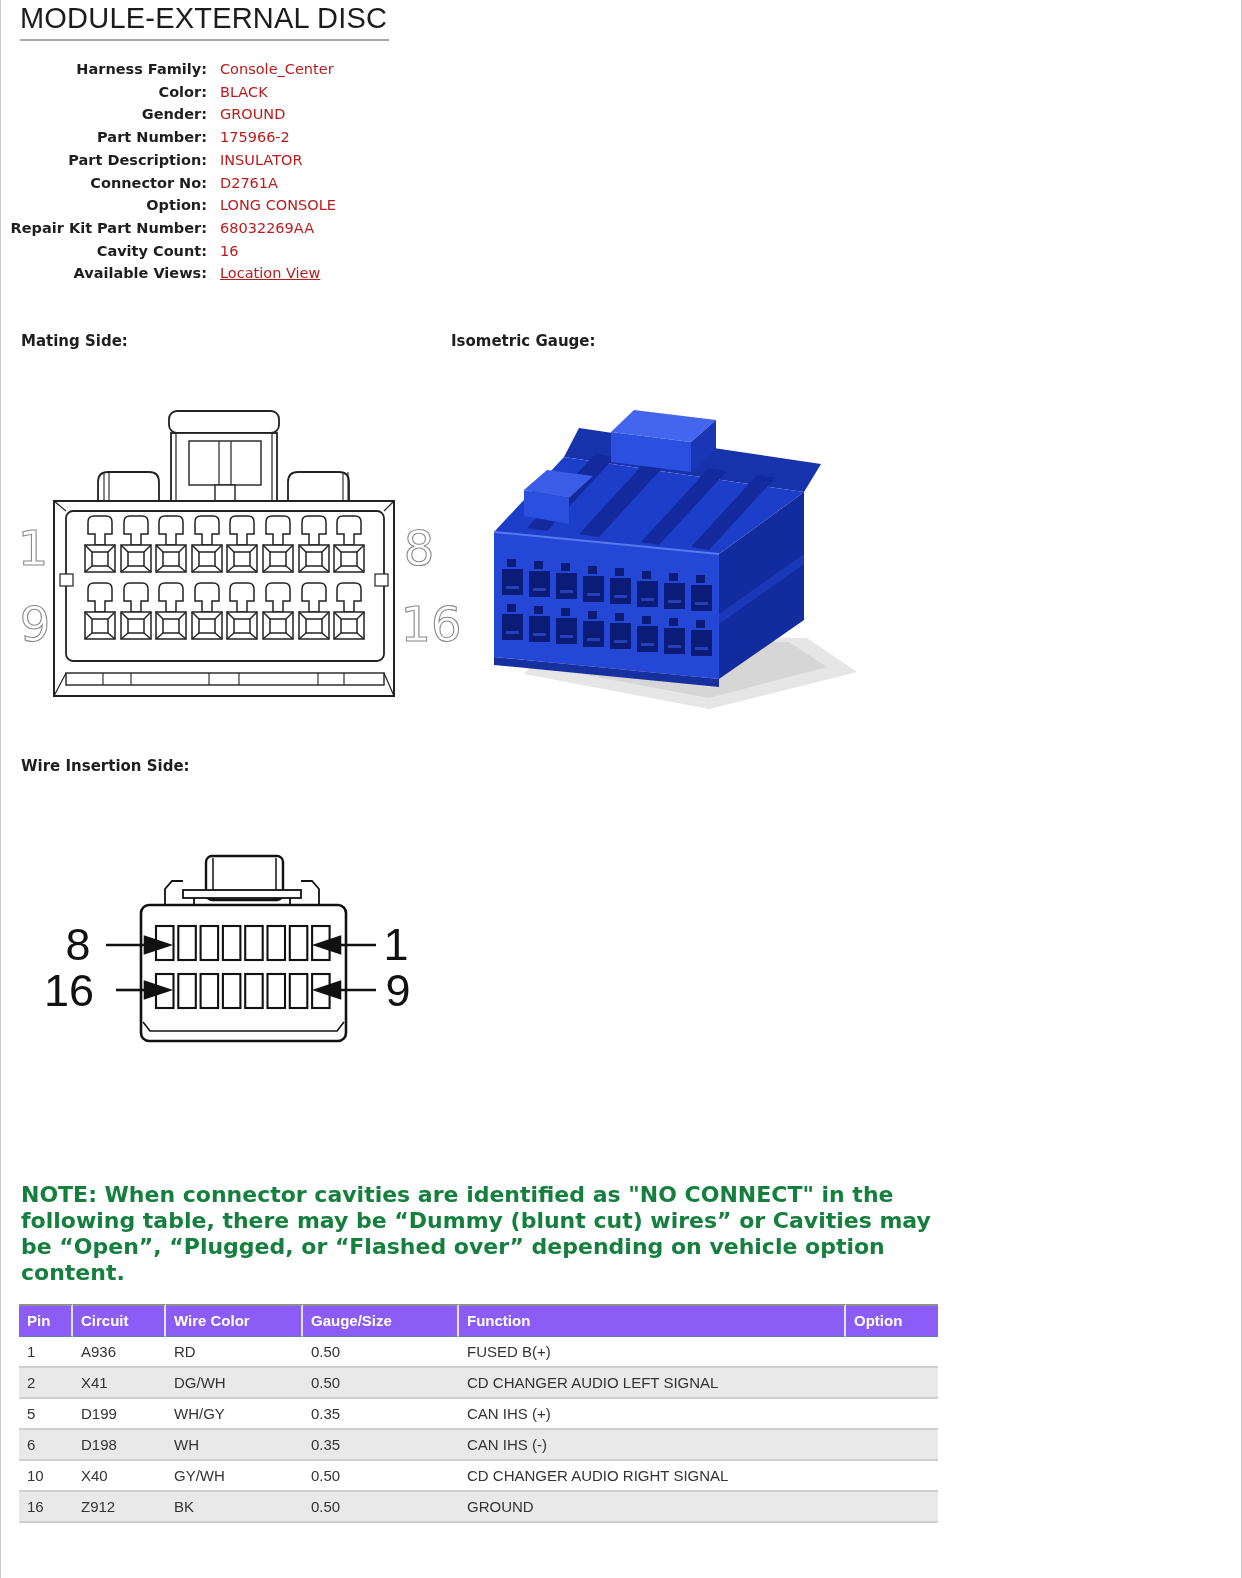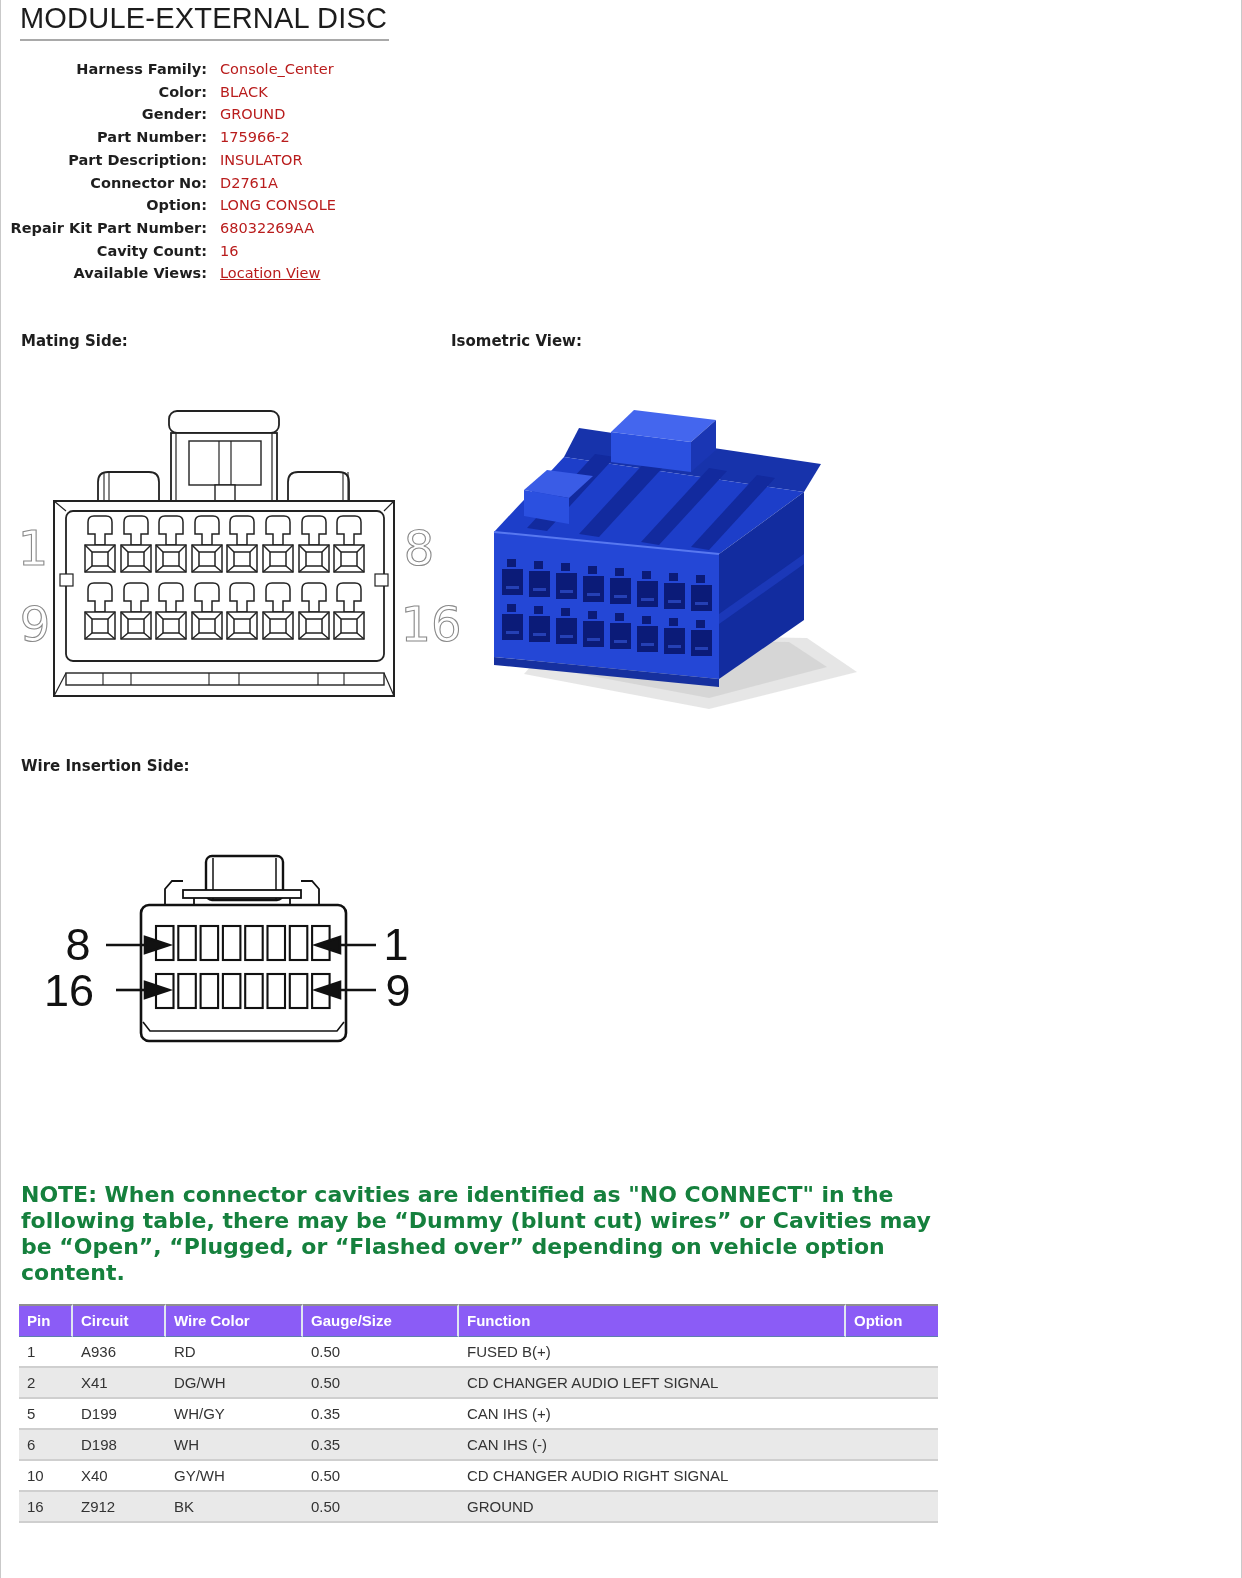--- a/index.html
+++ b/index.html
@@ -79,21 +79,21 @@
       <div class="prop-value">LONG CONSOLE</div>
       <div class="prop-label">Repair Kit Part Number:</div>
       <div class="prop-value">68032269AA</div>
       <div class="prop-label">Cavity Count:</div>
       <div class="prop-value">16</div>
       <div class="prop-label">Available Views:</div>
       <div class="prop-value"><span class="prop-link">Location View</span></div>
     </div>
 
   <div class="section-label" id="lbl-mating">Mating Side:</div>
-  <div class="section-label" id="lbl-iso">Isometric View:</div>
+  <div class="section-label" id="lbl-iso">Isometric Gauge:</div>
   <div class="section-label" id="lbl-wire">Wire Insertion Side:</div>
 
   <svg id="mating-svg" class="diagram" width="440" height="330" viewBox="0 0 440 330">
     <defs>
       <g id="term" stroke="#222" stroke-width="1.5" fill="#fff">
         <path d="M -12,18 L -12,6 Q -12,0 -6,0 L 6,0 Q 12,0 12,6 L 12,18 L 5,18 L 5,29 L -5,29 L -5,18 Z"></path>
         <rect x="-15" y="29" width="30" height="27"></rect>
         <line x1="-15" y1="29" x2="-8" y2="36"></line>
         <line x1="15" y1="29" x2="8" y2="36"></line>
         <line x1="-15" y1="56" x2="-8" y2="50"></line>

